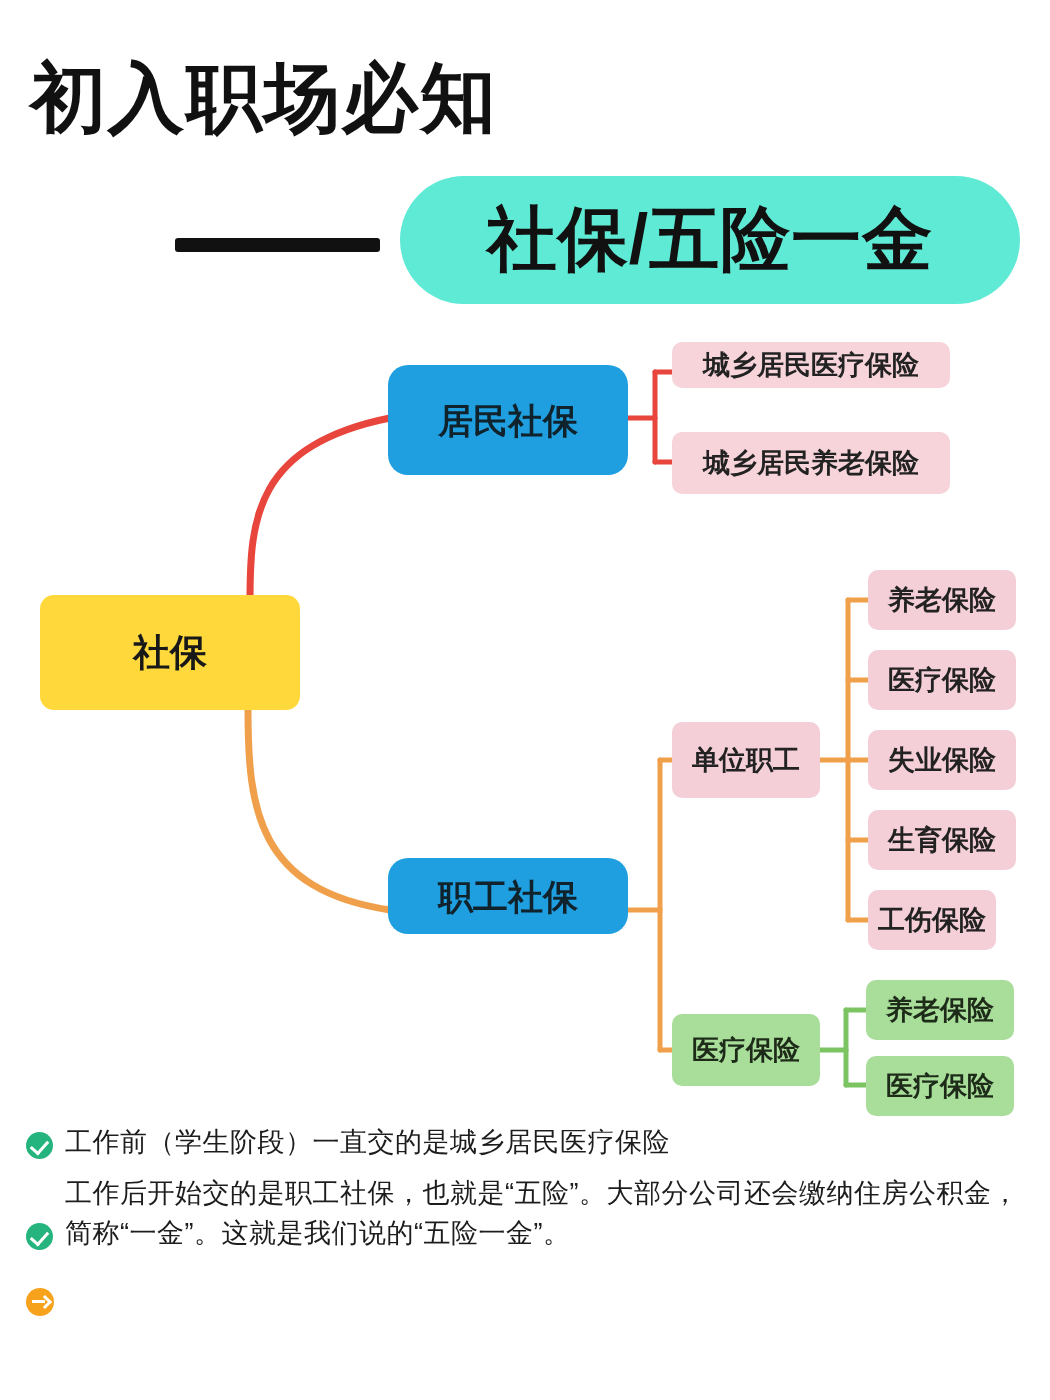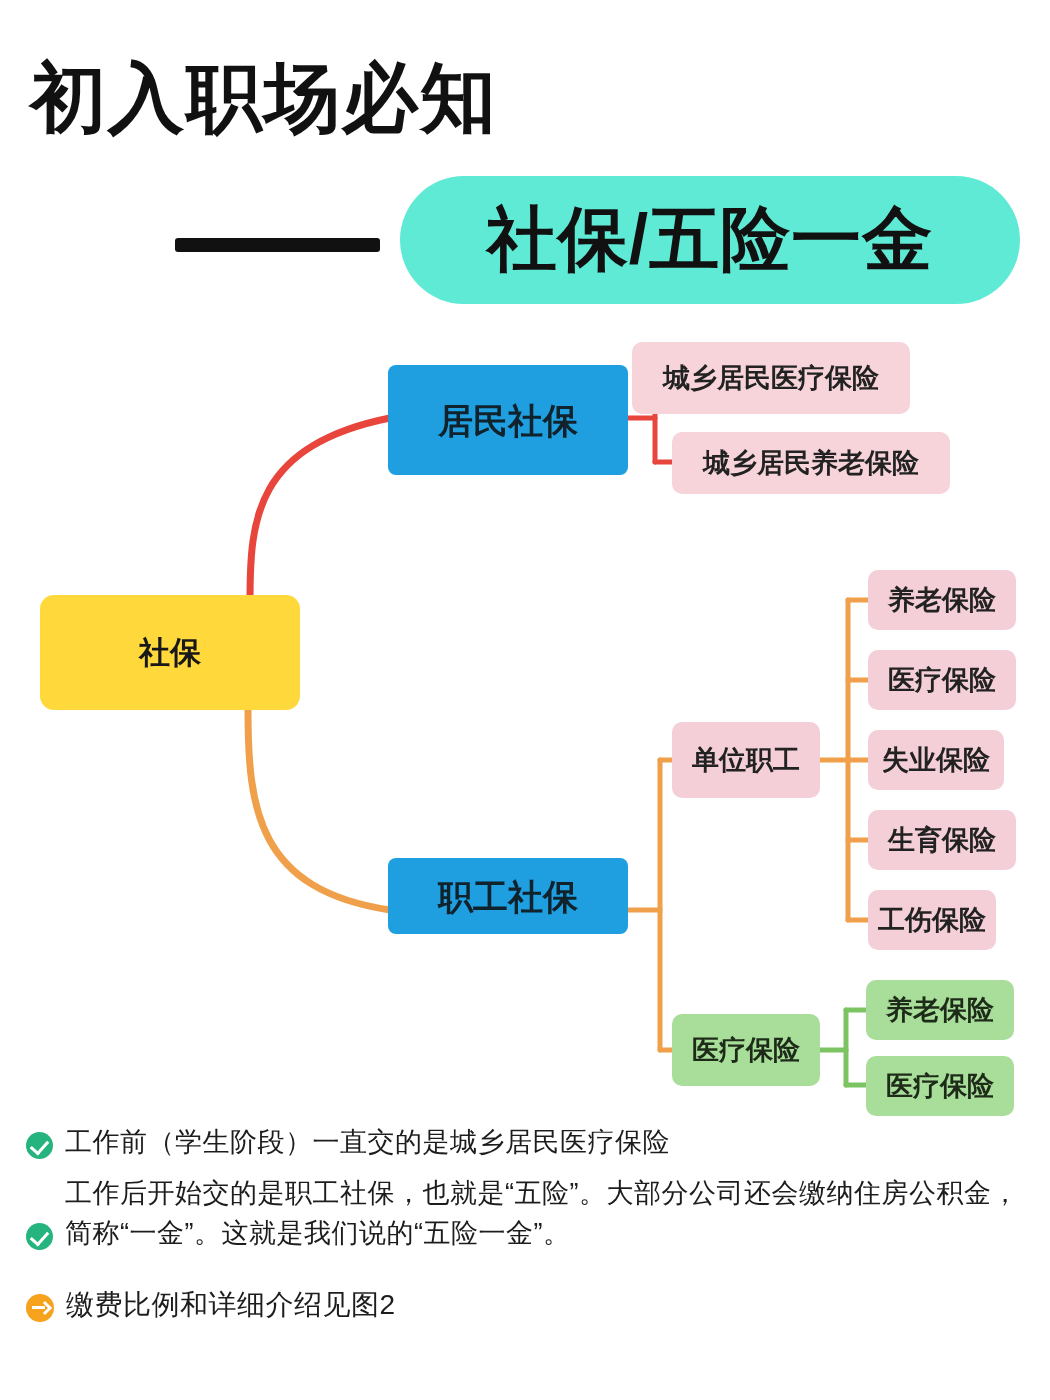--- a/index.html
+++ b/index.html
@@ -82,28 +82,28 @@
     align-items: center;
     justify-content: center;
     text-align: center;
     font-weight: 700;
     color: #181818;
     box-sizing: border-box;
     border-radius: 10px;
   }
   .node.root {
     background: #ffd93b;
-    font-size: 31px;
+    font-size: 37px;
     border-radius: 14px;
   }
   .node.blue {
     background: #1f9fe0;
     font-size: 35px;
     color: #10222b;
-    border-radius: 8px;
+    border-radius: 20px;
   }
   .node.pink {
     background: #f6d4da;
     font-size: 27px;
     color: #222;
   }
   .node.pink2 {
     background: #f4cfd8;
     font-size: 27px;
     color: #222;
@@ -240,41 +240,41 @@
     <path d="M846,775 L870,775" fill="none" stroke="#7cc462" stroke-width="5" stroke-linecap="round"></path>
   </svg>
 
   <div class="node root" style="left:40px; top:285px; width:260px; height:115px;">
     <span class="lbl">社保</span>
   </div>
 
   <div class="node blue" style="left:388px; top:55px; width:240px; height:110px;">
     <span class="lbl">居民社保</span>
   </div>
-  <div class="node pink" style="left:632px; top:32px; width:278px; height:72px;">
+  <div class="node pink" style="left:672px; top:32px; width:278px; height:46px;">
     <span class="lbl">城乡居民医疗保险</span>
   </div>
   <div class="node pink" style="left:672px; top:122px; width:278px; height:62px;">
     <span class="lbl">城乡居民养老保险</span>
   </div>
 
   <div class="node blue" style="left:388px; top:548px; width:240px; height:76px;justify-content:center;">
     <span class="lbl">职工社保</span>
   </div>
 
   <div class="node pink2" style="left:672px; top:412px; width:148px; height:76px;">
     <span class="lbl">单位职工</span>
   </div>
   <div class="node pink2" style="left:868px; top:260px; width:148px; height:60px;">
     <span class="lbl">养老保险</span>
   </div>
   <div class="node pink2" style="left:868px; top:340px; width:148px; height:60px;">
     <span class="lbl">医疗保险</span>
   </div>
-  <div class="node pink2" style="left:868px; top:420px; width:136px; height:60px;">
+  <div class="node pink2" style="left:868px; top:420px; width:148px; height:60px;">
     <span class="lbl">失业保险</span>
   </div>
   <div class="node pink2" style="left:868px; top:500px; width:148px; height:60px;">
     <span class="lbl">生育保险</span>
   </div>
   <div class="node pink2" style="left:868px; top:580px; width:128px; height:60px;">
     <span class="lbl">工伤保险</span>
   </div>
 
   <div class="node green" style="left:672px; top:704px; width:148px; height:72px;">
@@ -292,15 +292,14 @@
   <div class="note-row">
     <span class="bullet"><span class="check"></span></span>
     <span class="note-text">工作前（学生阶段）一直交的是城乡居民医疗保险</span>
   </div>
   <div class="note-row">
     <span class="bullet"><span class="check"></span></span>
     <span class="note-text">工作后开始交的是职工社保，也就是“五险”。大部分公司还会缴纳住房公积金，简称“一金”。这就是我们说的“五险一金”。</span>
   </div>
   <div class="note-row" id="note-final">
     <span class="bullet"><span class="arrow"></span></span>
-    <span class="note-text">缴费比例和详细介绍见图2</span>
   </div>
 </div>
 
 </body></html>

